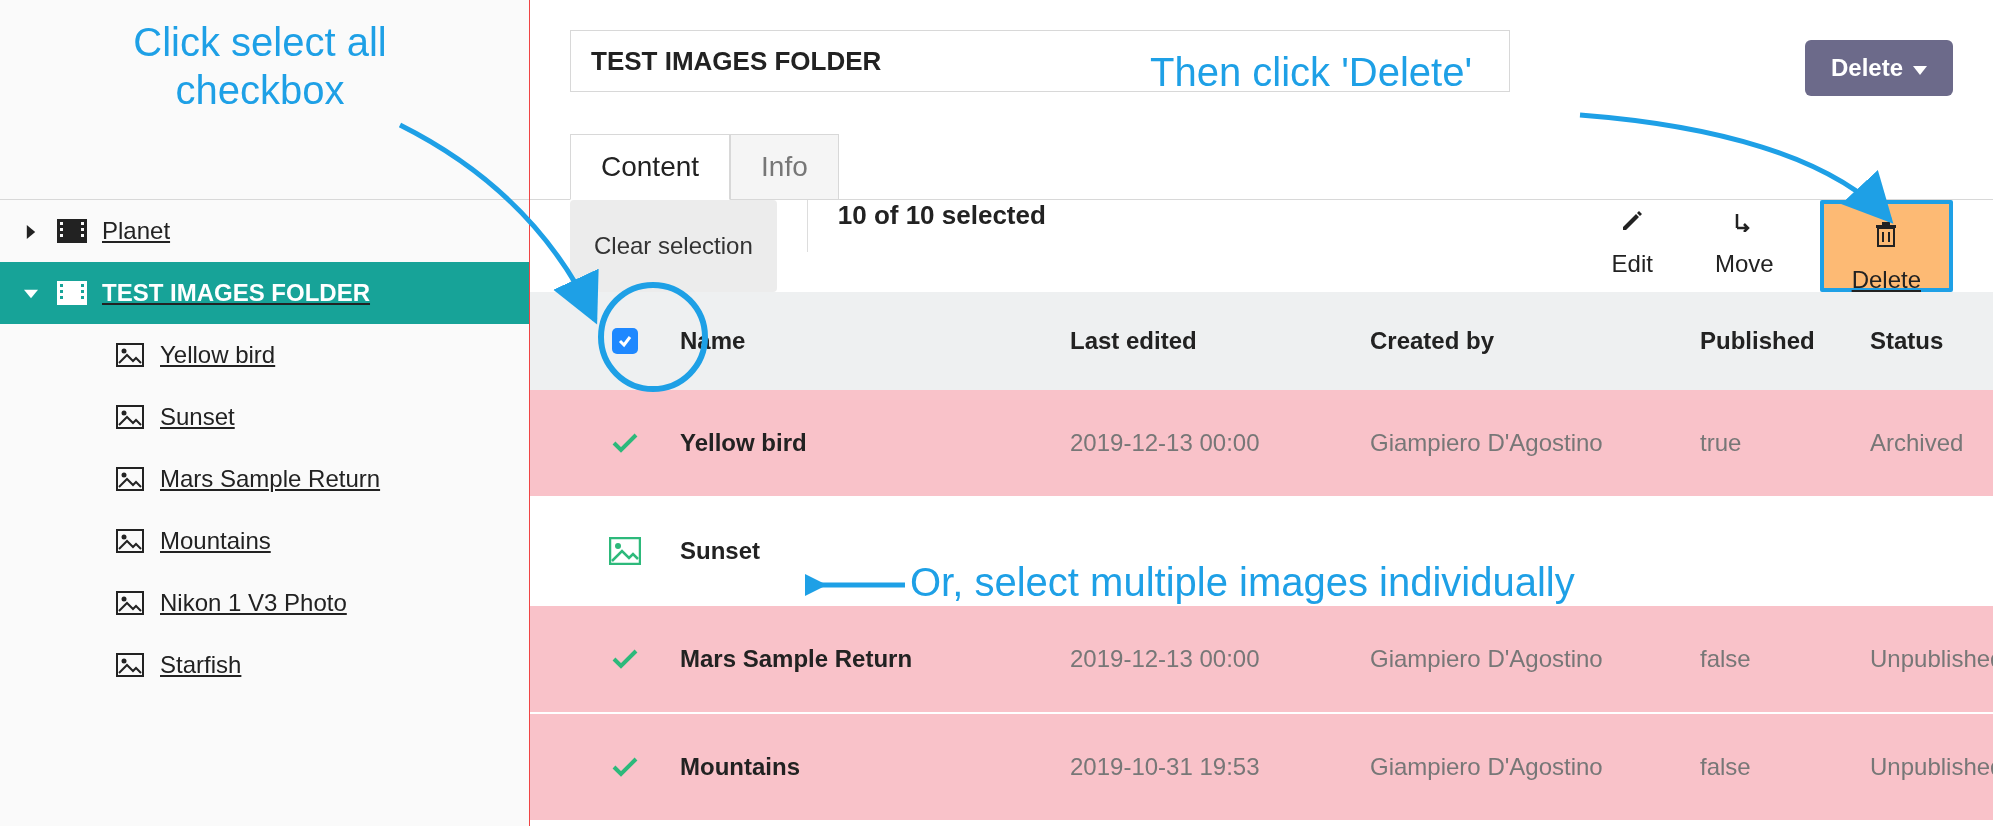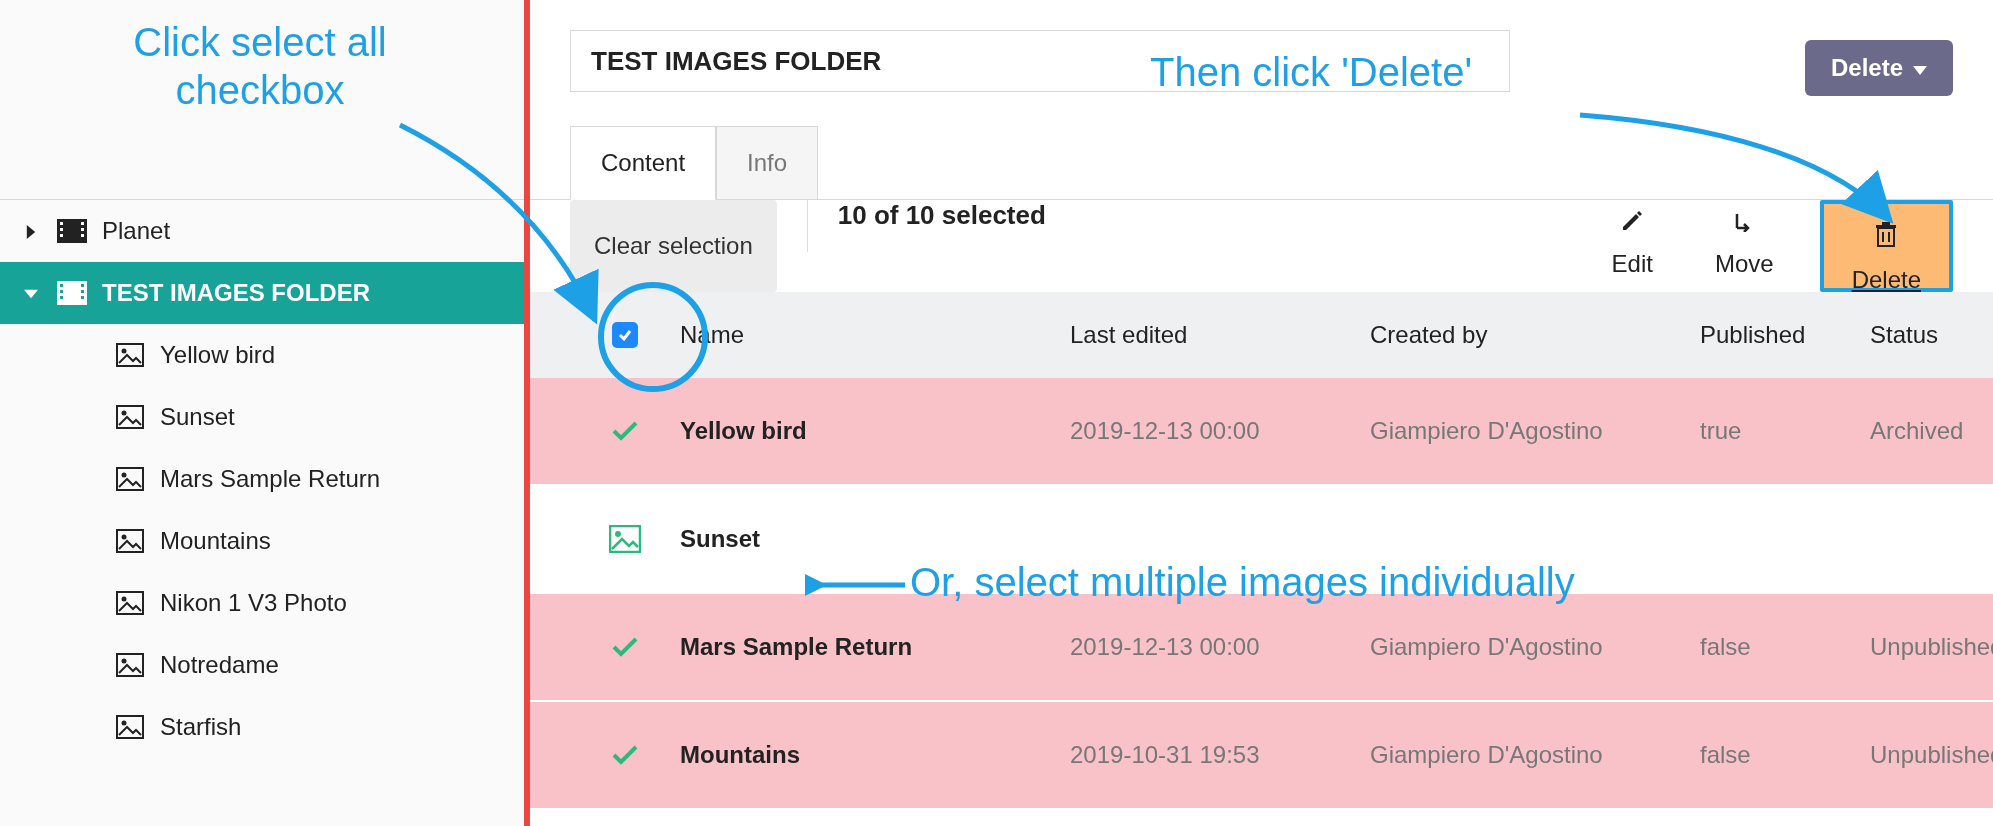--- a/index.html
+++ b/index.html
@@ -12,21 +12,22 @@
     background: #fff;
     position: relative;
     overflow: hidden;
   }
   
   .sidebar {
     position: absolute;
     left: 0; top: 0;
     width: 530px; height: 826px;
     background: #fafafa;
-    border-right: 6px solid #ef4444;
+    border-right: 1px solid #ef4444;
+    text-decoration: underline;
   }
   .sidebar-top { height: 200px; border-bottom: 1px solid #d8d8d8; }
   .tree { padding-top: 0; }
   .tree-row {
     display: flex; align-items: center;
     height: 62px;
     padding-left: 24px;
     color: #222;
     font-size: 24px;
     cursor: pointer;
@@ -76,25 +77,25 @@
     font-weight: 600;
     cursor: pointer;
     display:flex; align-items:center; gap:10px;
   }
   .tabs {
     position: absolute;
     left: 40px; bottom: -1px;
     display: flex;
   }
   .tab {
-    padding: 22px 30px;
+    padding: 16px 30px;
     border: 1px solid #d8d8d8;
     border-bottom: 1px solid #d8d8d8;
     background: #f5f5f5;
-    font-size: 24px;
+    font-size: 28px;
     color: #777;
     cursor: pointer;
   }
   .tab.active {
     background: #fff;
     border-bottom: 1px solid #fff;
     color: #222;
     font-weight: 500;
   }
   
@@ -128,25 +129,25 @@
     background: #fdba74;
     border-radius: 2px;
     padding: 18px 28px;
   }
   .tool-btn.delete-hi span { text-decoration: underline; }
   
   .thead {
     display: grid;
     grid-template-columns: 110px 390px 300px 330px 170px 1fr;
     align-items: center;
-    height: 86px;
+    height: 98px;
     background: #eef0f1;
     padding: 0 40px;
     font-size: 24px;
-    font-weight: 400;
+    font-weight: 700;
     color: #222;
     position: relative;
   }
   .select-all-wrap { display:flex; justify-content:center; }
   .select-all {
     width: 26px; height: 26px;
     border-radius: 5px;
     background: #1e88ff;
     display:flex; align-items:center; justify-content:center;
     cursor:pointer;
@@ -277,30 +278,20 @@
     </div>
     <div class="tree-row child">
       <span class="tree-icon">
           <svg width="28" height="24" viewBox="0 0 28 24">
             <rect x="1" y="1" width="26" height="22" fill="none" stroke="#222" stroke-width="2"></rect>
             <circle cx="8" cy="8" r="2.5" fill="#222"></circle>
             <polyline points="3,20 11,12 17,18 20,15 25,20" fill="none" stroke="#222" stroke-width="2"></polyline>
           </svg>
         </span>
       <span>Nikon 1 V3 Photo</span>
-    </div>
-    <div class="tree-row child">
-      <span class="tree-icon">
-          <svg width="28" height="24" viewBox="0 0 28 24">
-            <rect x="1" y="1" width="26" height="22" fill="none" stroke="#222" stroke-width="2"></rect>
-            <circle cx="8" cy="8" r="2.5" fill="#222"></circle>
-            <polyline points="3,20 11,12 17,18 20,15 25,20" fill="none" stroke="#222" stroke-width="2"></polyline>
-          </svg>
-        </span>
-      <span>Notredame</span>
     </div>
     <div class="tree-row child">
       <span class="tree-icon">
           <svg width="28" height="24" viewBox="0 0 28 24">
             <rect x="1" y="1" width="26" height="22" fill="none" stroke="#222" stroke-width="2"></rect>
             <circle cx="8" cy="8" r="2.5" fill="#222"></circle>
             <polyline points="3,20 11,12 17,18 20,15 25,20" fill="none" stroke="#222" stroke-width="2"></polyline>
           </svg>
         </span>
       <span>Starfish</span>

